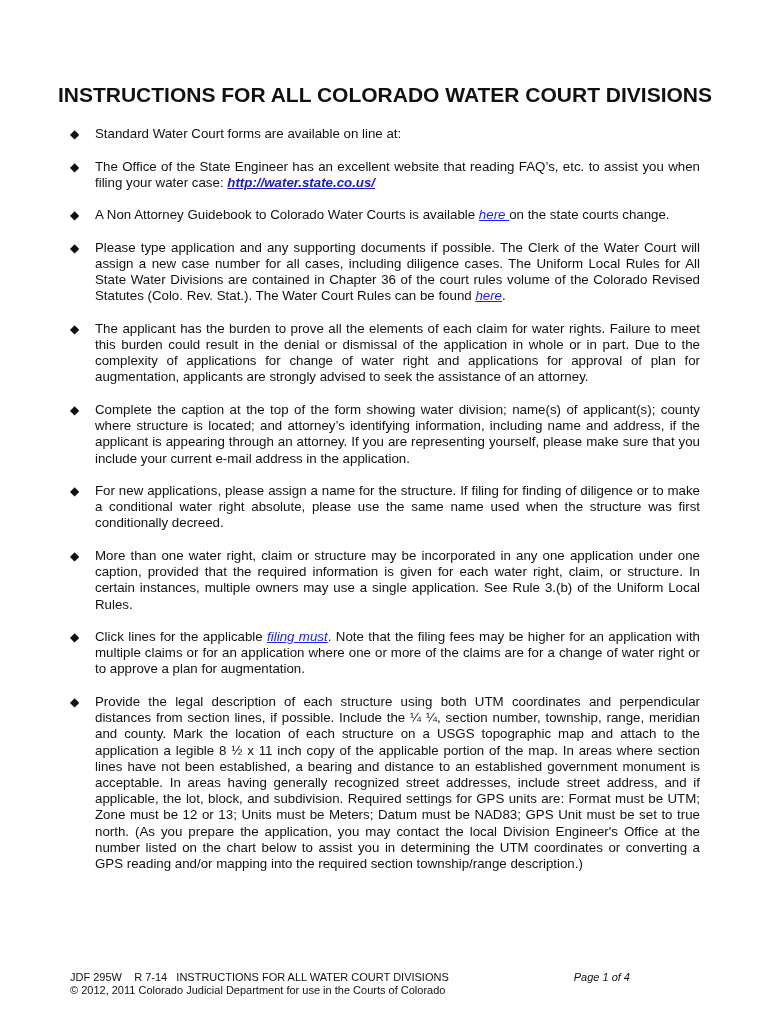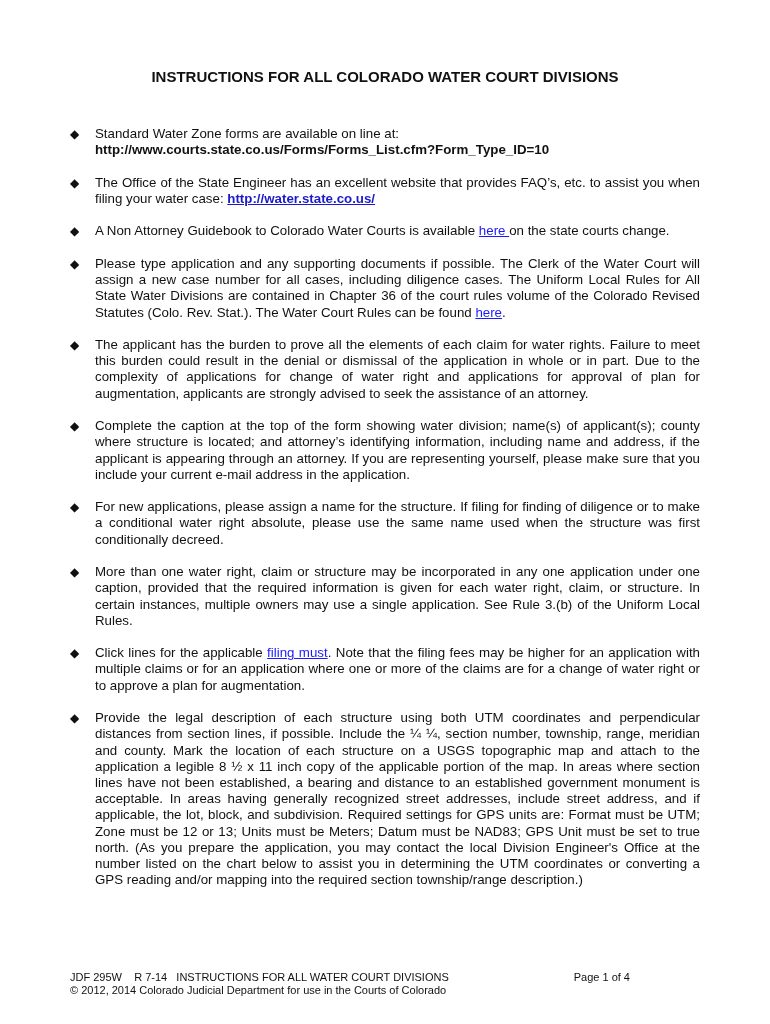--- a/index.html
+++ b/index.html
@@ -17,25 +17,25 @@
     }
     .page {
       position: absolute;
       left: 0; top: 0;
       width: 770px;
       height: 1024px;
     }
     .title {
       position: absolute;
       left: 0;
-      top: 68px;
+      top: 83px;
       width: 770px;
       text-align: center;
       font-weight: bold;
-      font-size: 15px;
+      font-size: 21px;
       letter-spacing: 0px;
       color: #111;
     }
     .items {
       position: absolute;
       left: 70px;
       top: 126px;
       width: 630px;
     }
     .item {
@@ -50,56 +50,57 @@
       position: absolute;
       left: 0;
       top: 0;
       font-size: 12px;
       line-height: 16px;
     }
     .bold { font-weight: bold; }
     a.link {
       color: #1a1aff;
       text-decoration: underline;
+      font-style: italic;
     }
     a.link.bold { color: #1a1acc; }
     .footer {
       position: absolute;
       left: 70px;
       top: 971px;
       width: 560px;
       font-size: 11px;
       line-height: 13px;
       color: #111;
     }
     .footer .page-num {
       position: absolute;
       right: 0;
       top: 0;
+      font-style: italic;
     }
     .sp { white-space: pre; }
   </style>
 </head>
 <body>
 
 <div class="page">
 
   <div class="title">INSTRUCTIONS FOR ALL COLORADO WATER COURT DIVISIONS</div>
 
   <div class="items">
 
     <div class="item">
       <span class="bullet">◆</span>
-      <span>Standard Water Zone forms are available on line at:</span><br>
-      <span class="bold">http://www.courts.state.co.us/Forms/Forms_List.cfm?Form_Type_ID=10</span>
+      <span>Standard Water Court forms are available on line at:</span><br>
     </div>
 
     <div class="item">
       <span class="bullet">◆</span>
-      <span>The Office of the State Engineer has an excellent website that provides FAQ’s, etc. to assist you when filing your water case: </span><a class="link bold" href="#">http://water.state.co.us/</a>
+      <span>The Office of the State Engineer has an excellent website that reading FAQ’s, etc. to assist you when filing your water case: </span><a class="link bold" href="#">http://water.state.co.us/</a>
     </div>
 
     <div class="item">
       <span class="bullet">◆</span>
       <span>A Non Attorney Guidebook to Colorado Water Courts is available </span><a class="link" href="#">here </a><span>on the  state  courts change.</span>
     </div>
 
     <div class="item">
       <span class="bullet">◆</span>
       <span>Please type application and any supporting documents if possible. The Clerk of the Water Court will assign a new case number for all cases, including diligence cases. The Uniform Local Rules for All State Water Divisions are contained in Chapter 36 of the court rules volume of the Colorado Revised Statutes (Colo. Rev. Stat.).  The Water Court Rules can be found </span><a class="link" href="#">here</a><span>.</span>
@@ -132,17 +133,17 @@
 
     <div class="item">
       <span class="bullet">◆</span>
       <span>Provide the legal description of each structure using both UTM coordinates and perpendicular distances from section lines, if possible. Include the ¼ ¼, section number, township, range, meridian and county. Mark the location of each structure on a USGS topographic map and attach to the application a legible 8 ½ x 11 inch copy of the applicable portion of the map.  In areas where section lines have not been established, a bearing and distance to an established government monument is acceptable. In areas having generally recognized street addresses, include street address, and if applicable, the lot, block, and subdivision. Required settings for GPS units are: Format must be UTM; Zone must be 12 or 13; Units must be Meters; Datum must be NAD83; GPS Unit must be set to true north. (As you prepare the application, you may contact the local Division Engineer's Office at the number listed on the chart below to assist you in determining the UTM coordinates or converting a GPS reading and/or mapping into the required section township/range description.)</span>
     </div>
 
   </div>
 
   <div class="footer">
     <div class="sp">JDF 295W    R 7-14   INSTRUCTIONS FOR ALL WATER COURT DIVISIONS</div>
-    <div>© 2012, 2014 Colorado Judicial Department for use in the Courts of Colorado</div>
+    <div>© 2012, 2011 Colorado Judicial Department for use in the Courts of Colorado</div>
     <div class="page-num">Page 1 of 4</div>
   </div>
 
 </div>
 
 </body></html>

